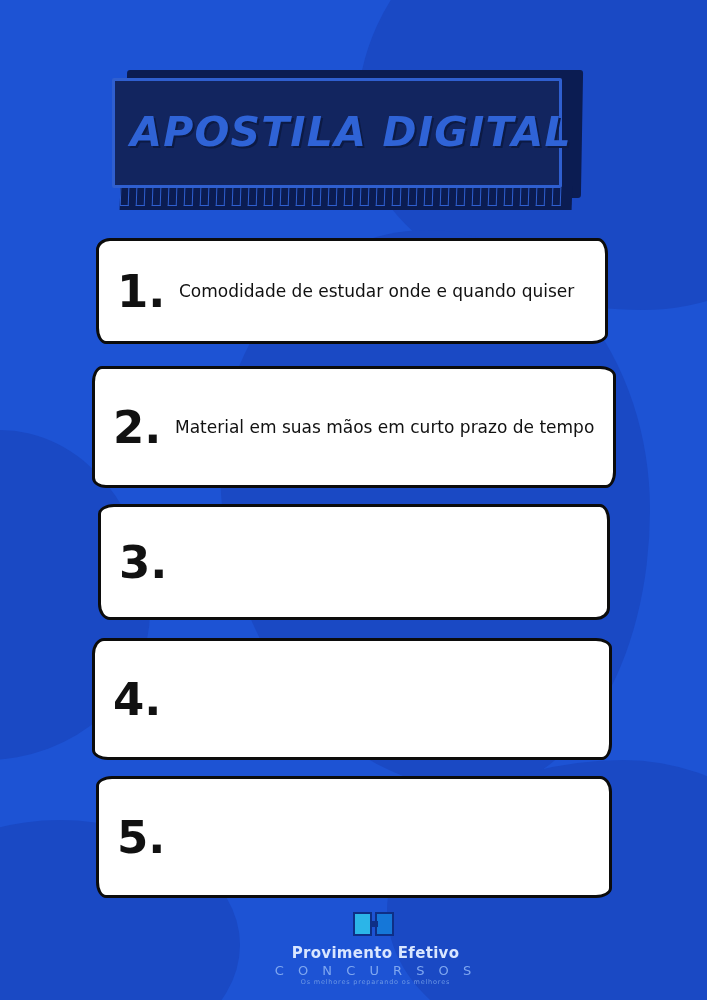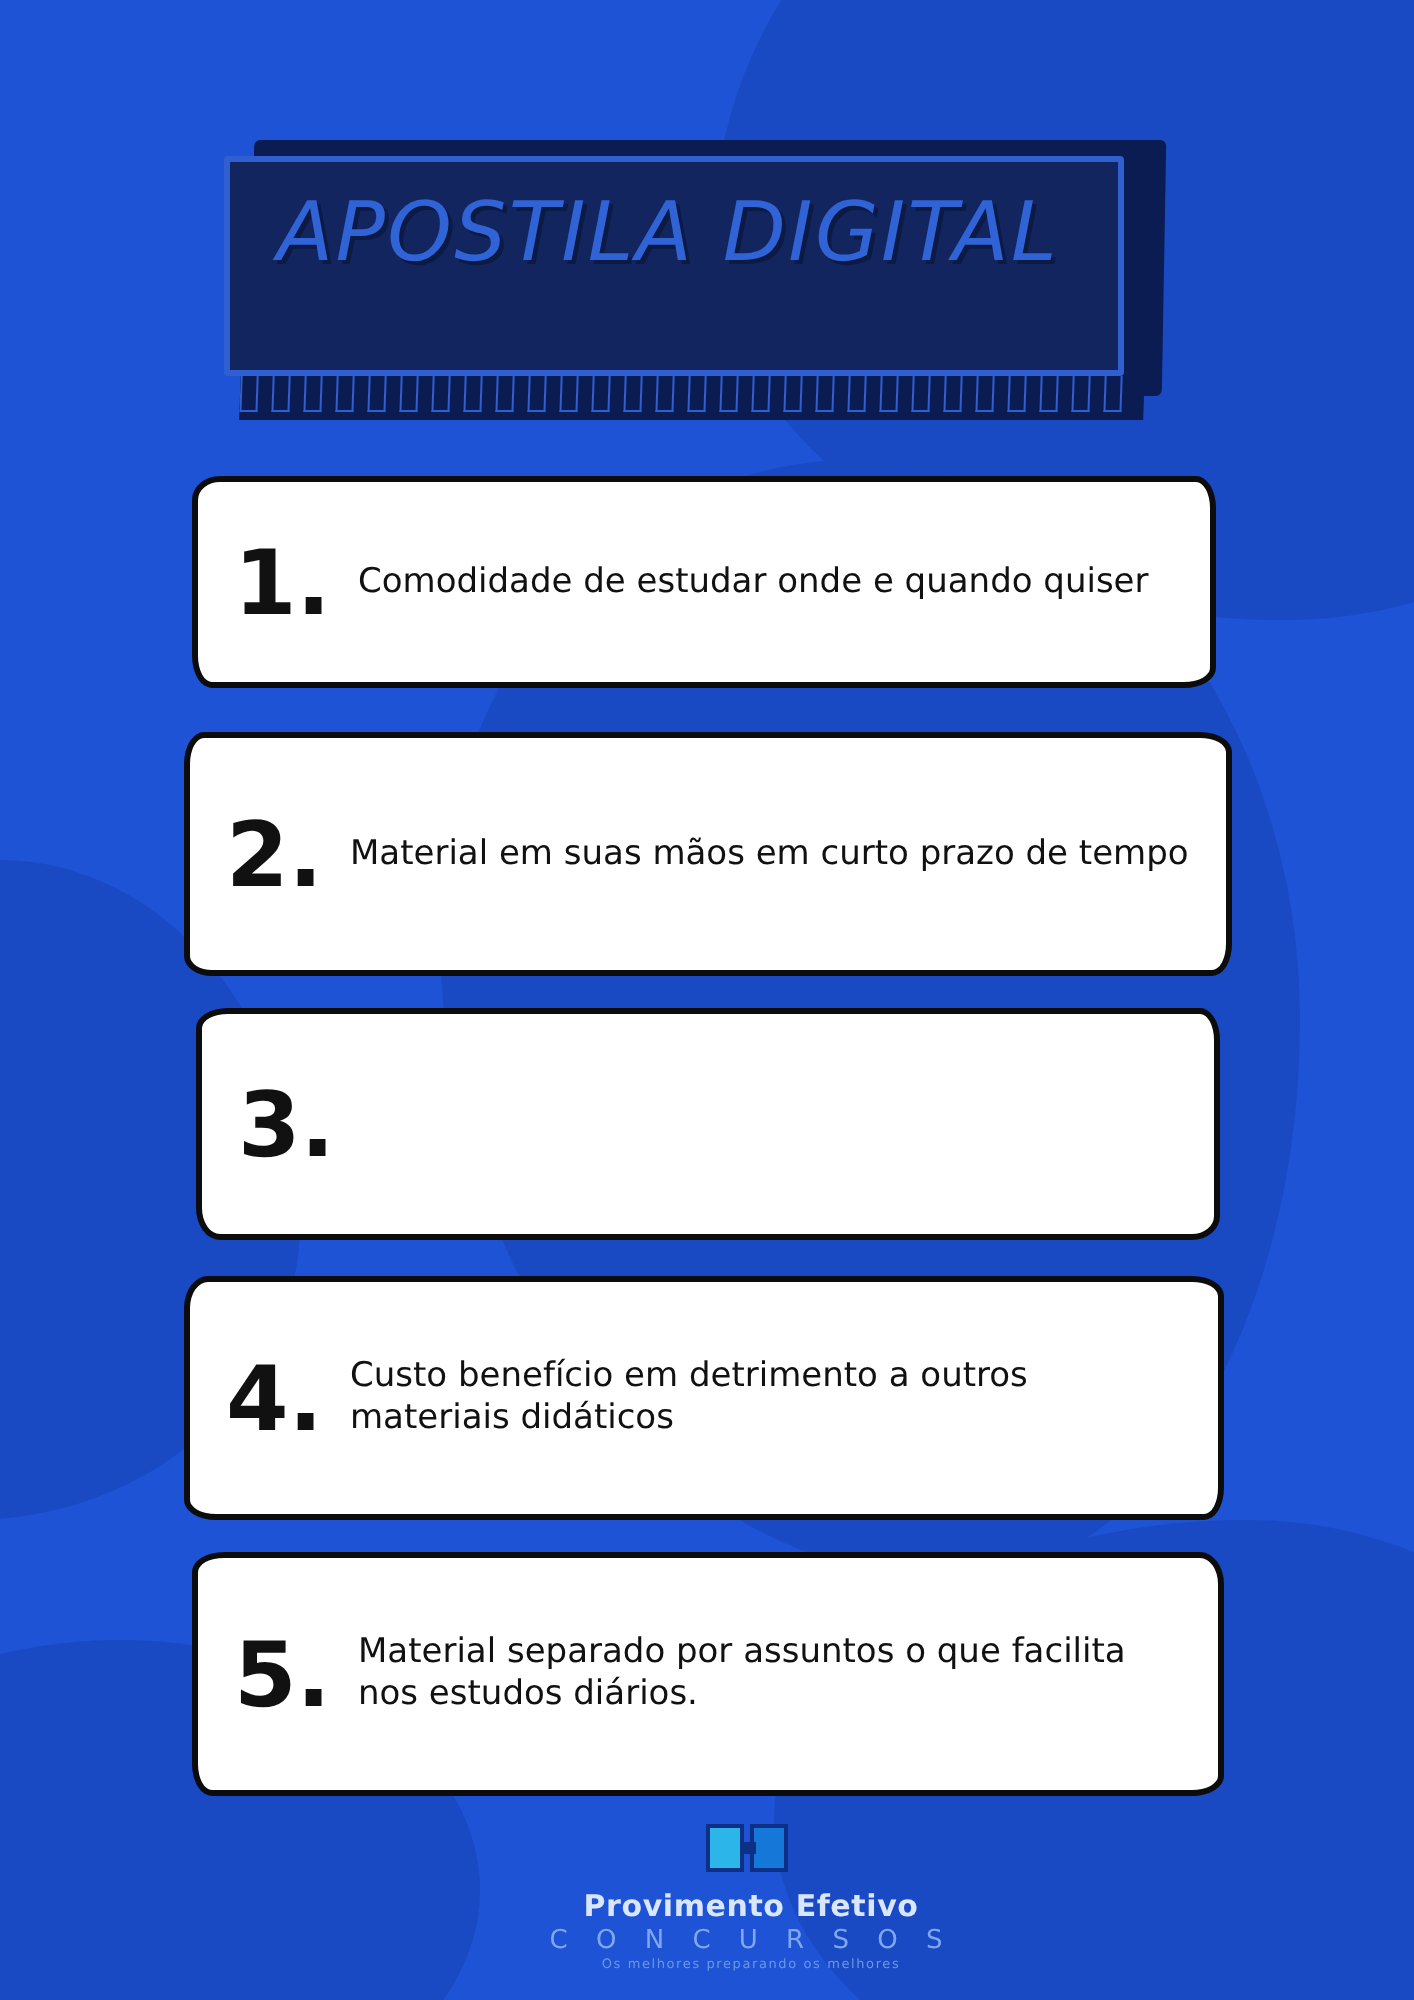--- a/index.html
+++ b/index.html
@@ -92,33 +92,34 @@
     top: 14px;
     width: 444px;
     height: 104px;
     background: #12255f;
     border: 3px solid #2f5fd0;
     border-radius: 2px;
   }
   .banner-title {
     position: absolute;
     left: 0;
-    top: 0;
+    top: 16px;
     width: 444px;
     height: 104px;
     display: flex;
     align-items: center;
     justify-content: center;
     color: #2f63d6;
     font-size: 41px;
-    font-weight: normal;
+    font-weight: bold;
     letter-spacing: 1.2px;
     font-style: italic;
     text-shadow: 2px 2px 0 #0c1a44;
     font-family: "DejaVu Sans", sans-serif;
+    padding-left: 17px;
   }
   .banner-teeth {
     position: absolute;
     left: 8px;
     top: 122px;
     width: 452px;
     height: 22px;
     background: #0b1c52;
     transform: skewX(-2deg);
     display: flex;
@@ -291,26 +292,24 @@
     <div class="num">2.</div>
     <div class="txt">Material em suas mãos em curto prazo de tempo</div>
   </div>
 
   <div class="card small" id="card-3">
     <div class="num">3.</div>
   </div>
 
   <div class="card" id="card-4">
     <div class="num">4.</div>
-    <div class="txt">Custo benefício em detrimento a outros materiais didáticos</div>
   </div>
 
   <div class="card" id="card-5">
     <div class="num">5.</div>
-    <div class="txt">Material separado por assuntos o que facilita nos estudos diários.</div>
   </div>
 
   <div class="footer">
     <div class="logo-mark">
       <div class="logo-sq left"></div>
       <div class="logo-sq right"></div>
       <div class="logo-dot"></div>
     </div>
     <div class="brand">Provimento Efetivo</div>
     <div class="brand-sub">C O N C U R S O S</div>

